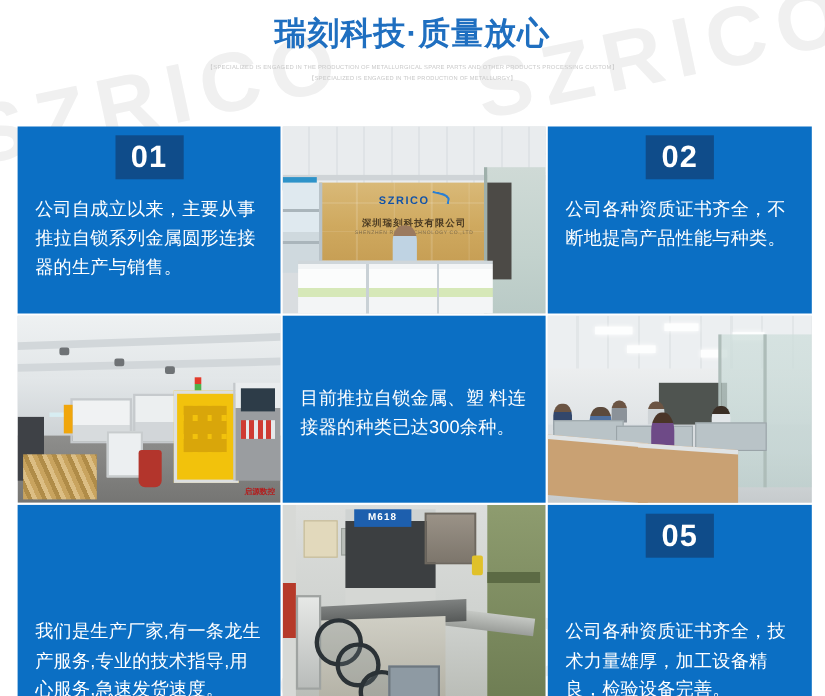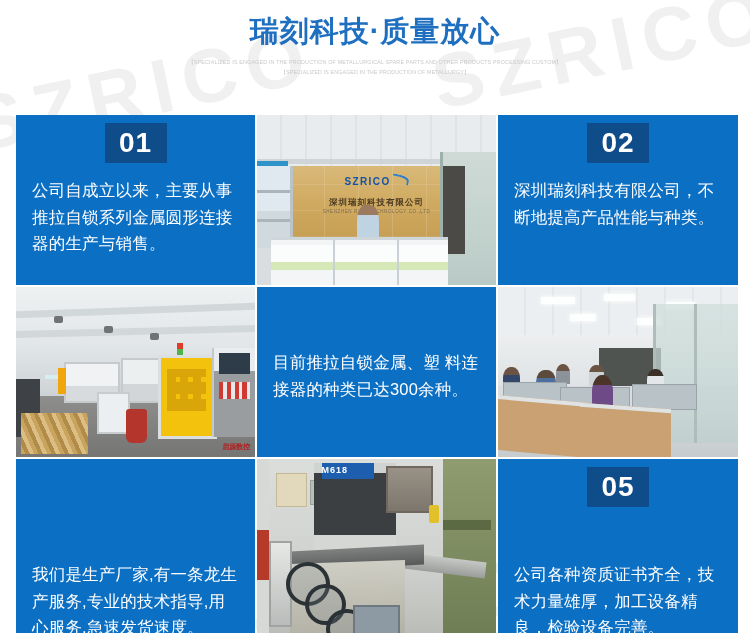--- a/index.html
+++ b/index.html
@@ -333,21 +333,21 @@
     position:absolute;left:0;top:0;width:100%;height:100%;
     background:linear-gradient(180deg,#dcdedc 0%,#cfd2cf 58%,#b9bcb6 100%);
   }
   .gr-machine{
     position:absolute;left:24%;top:2%;width:34%;height:72%;
     background:linear-gradient(180deg,#cfd3d2 0 8%,#3c3f41 8% 56%,#d5d7d4 56% 100%);
   }
   .gr-label{
     position:absolute;left:27%;top:2%;width:22%;height:9%;
     background:#1d5fae;color:#fff;font-size:9px;font-weight:bold;
-    line-height:1.6;letter-spacing:1px;
+    text-align:center;line-height:1.6;letter-spacing:1px;
   }
   .gr-head{
     position:absolute;left:54%;top:4%;width:18%;height:24%;
     background:linear-gradient(180deg,#9a9287 0%,#7d766c 100%);
     border:2px solid #6e685f;
   }
   .gr-table{
     position:absolute;left:14%;top:50%;width:56%;height:11%;
     background:linear-gradient(180deg,#7e8180 0%,#575a59 100%);
     transform:skewY(-3deg);
@@ -438,21 +438,21 @@
       </div>
       <div class="rec-cn">深圳瑞刻科技有限公司</div>
       <div class="rec-en">SHENZHEN RICO TECHNOLOGY CO.,LTD</div>
       <div class="rec-person"></div>
       <div class="rec-desk"></div>
     </div>
   </div>
 
   <div class="cell txtcell">
     <div class="badge">02</div>
-    <div class="cell-text">深圳瑞刻科技有限公司，不断地提高产品性能与种类。</div>
+    <div class="cell-text">公司各种资质证书齐全，不断地提高产品性能与种类。</div>
   </div>
 
   <div class="cell photo">
     <div class="scene">
       <div class="cnc-ceiling"></div>
       <div class="cnc-beam cnc-b1"></div>
       <div class="cnc-beam cnc-b2"></div>
       <div class="cnc-backwall"></div>
       <div class="cnc-floor"></div>
       <div class="cnc-lamp cl1"></div>

